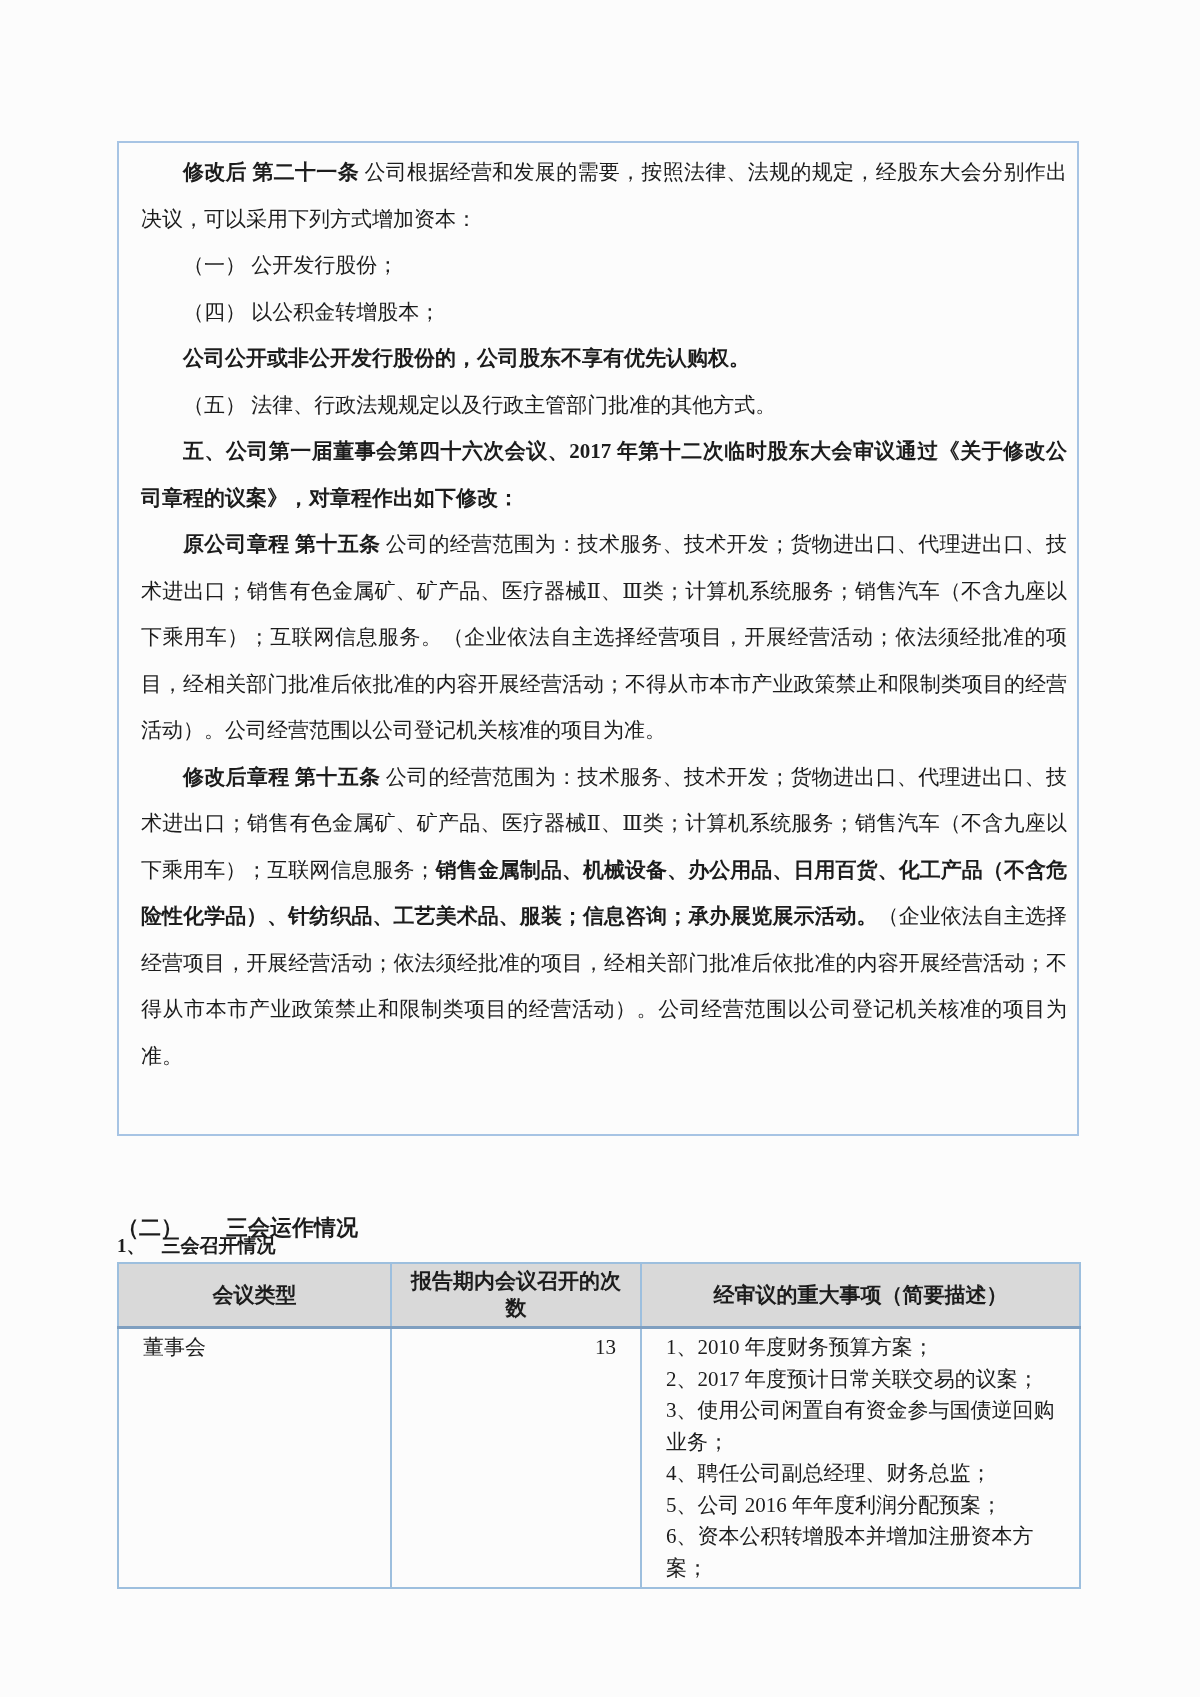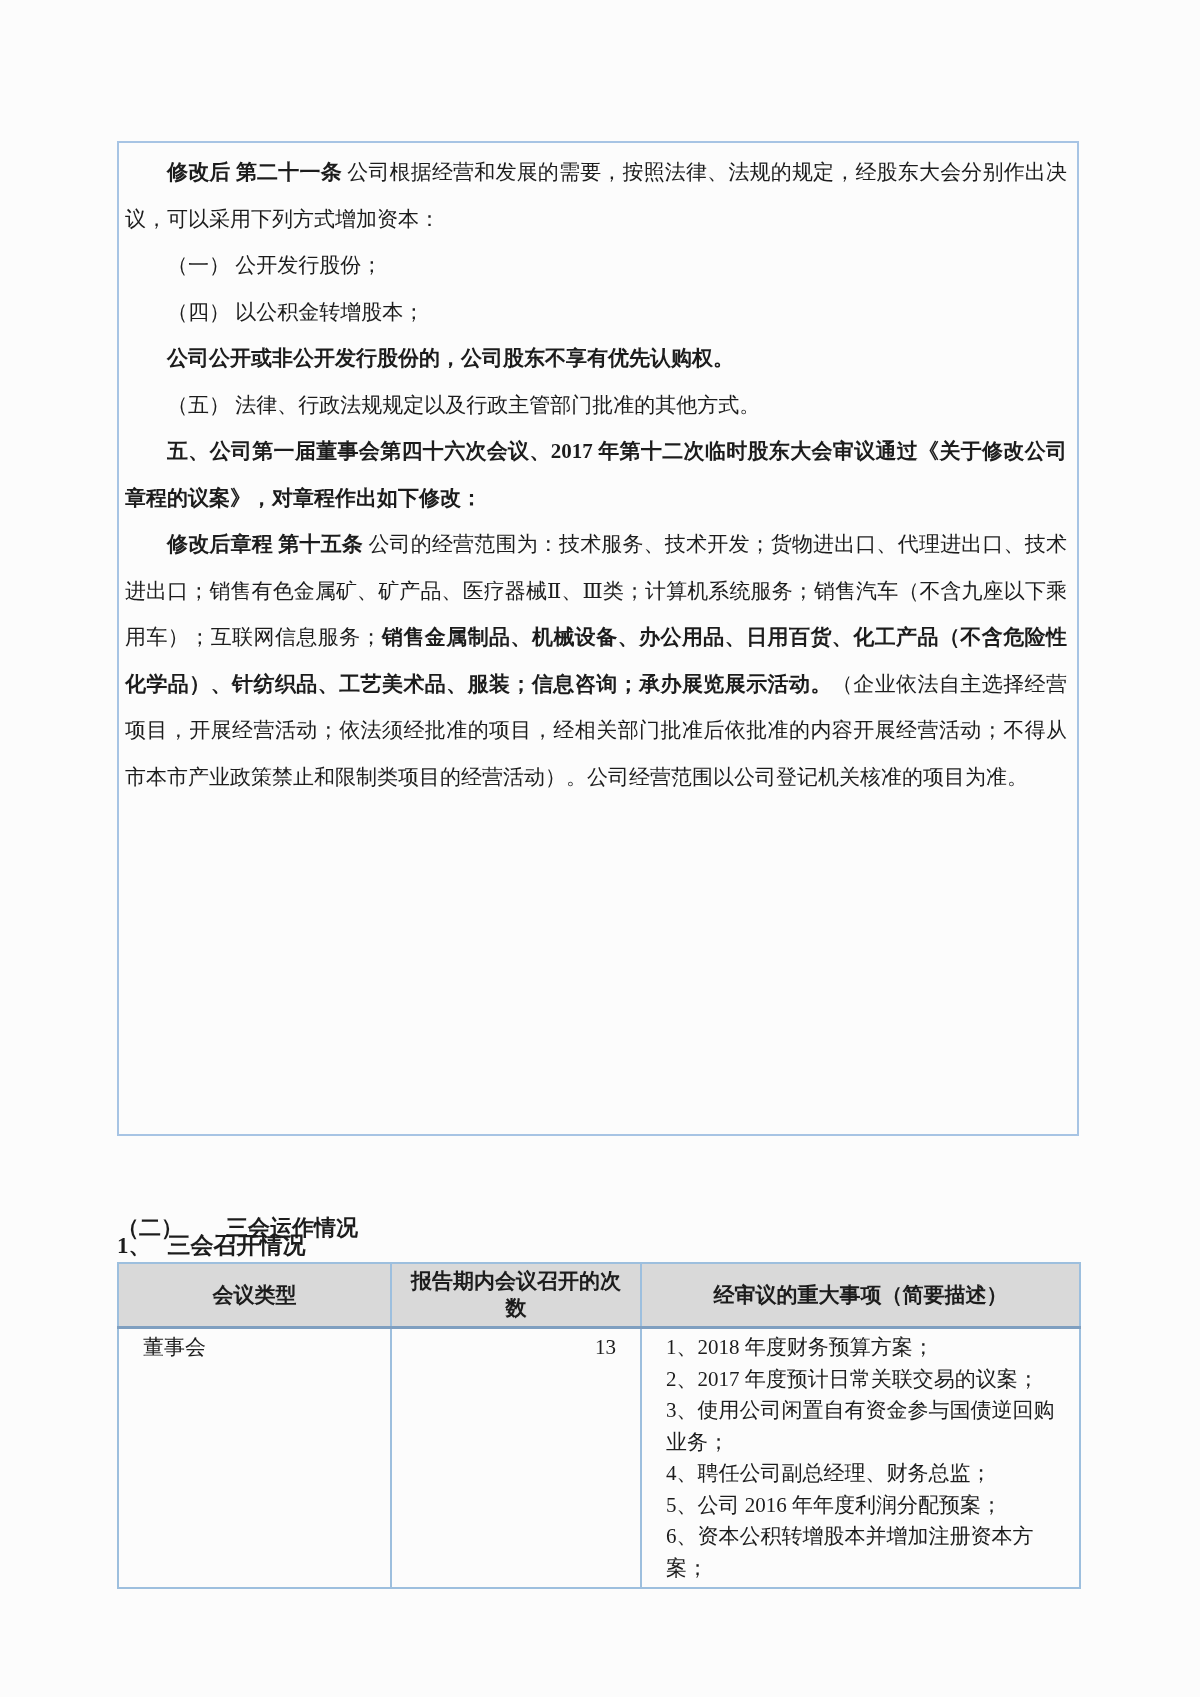--- a/index.html
+++ b/index.html
@@ -21,21 +21,21 @@
     color:var(--text);
     overflow:hidden;
   }
   
   .charter-box{
     position:absolute;
     left:117px; top:141px;
     width:962px; height:995px;
     box-sizing:border-box;
     border:2px solid var(--accent-border);
-    padding:6px 10px 0 6px;
+    padding:6px 10px 0 22px;
     font-size:21px;
     line-height:46.5px;
     text-align:justify;
     overflow:hidden;
   }
   .charter-box p{
     margin:0;
     text-indent:2em;
   }
   .charter-box .b{font-weight:bold;}
@@ -43,21 +43,21 @@
   .heading{
     position:absolute;
     left:117px;
     font-weight:bold;
     font-size:22px;
     line-height:28px;
     white-space:nowrap;
   }
   .heading.section{top:1186px;margin-top:28px;}
   .heading.section .marker{display:inline-block;margin-right:43px;}
-  .heading.sub{top:1232px;font-size:23px;}
+  .heading.sub{top:1232px;font-size:19px;}
   .heading.sub .marker{display:inline-block;margin-right:16px;}
   
   table.meetings{
     position:absolute;
     left:117px; top:1262px;
     width:962px;
     border-collapse:collapse;
     table-layout:fixed;
     font-size:21px;
   }
@@ -92,20 +92,21 @@
 
 <div class="page">
 
   <div class="charter-box">
       <p><span class="b">修改后 第二十一条 </span><span>公司根据经营和发展的需要，按照法律、法规的规定，经股东大会分别作出决议，可以采用下列方式增加资本：</span></p>
       <p><span>（一） 公开发行股份；</span></p>
       <p><span>（四） 以公积金转增股本；</span></p>
       <p><span class="b">公司公开或非公开发行股份的，公司股东不享有优先认购权。</span></p>
       <p><span>（五） 法律、行政法规规定以及行政主管部门批准的其他方式。</span></p>
       <p><span class="b">五、公司第一届董事会第四十六次会议、2017 年第十二次临时股东大会审议通过《关于修改公司章程的议案》，对章程作出如下修改：</span></p>
+      <p><span class="b">原公司章程 第十五条 </span><span>公司的经营范围为：技术服务、技术开发；货物进出口、代理进出口、技术进出口；销售有色金属矿、矿产品、医疗器械Ⅱ、Ⅲ类；计算机系统服务；销售汽车（不含九座以下乘用车）；互联网信息服务。（企业依法自主选择经营项目，开展经营活动；依法须经批准的项目，经相关部门批准后依批准的内容开展经营活动；不得从市本市产业政策禁止和限制类项目的经营活动）。公司经营范围以公司登记机关核准的项目为准。</span></p>
       <p><span class="b">修改后章程 第十五条 </span><span>公司的经营范围为：技术服务、技术开发；货物进出口、代理进出口、技术进出口；销售有色金属矿、矿产品、医疗器械Ⅱ、Ⅲ类；计算机系统服务；销售汽车（不含九座以下乘用车）；互联网信息服务；</span><span class="b">销售金属制品、机械设备、办公用品、日用百货、化工产品（不含危险性化学品）、针纺织品、工艺美术品、服装；信息咨询；承办展览展示活动。</span><span>（企业依法自主选择经营项目，开展经营活动；依法须经批准的项目，经相关部门批准后依批准的内容开展经营活动；不得从市本市产业政策禁止和限制类项目的经营活动）。公司经营范围以公司登记机关核准的项目为准。</span></p>
     </div>
 
   <div class="heading section">
     <span class="marker">（二）</span><span>三会运作情况</span>
   </div>
 
   <div class="heading sub">
     <span class="marker">1、</span><span>三会召开情况</span>
   </div>
@@ -122,21 +123,21 @@
         <th>报告期内会议召开的次
 数</th>
         <th>经审议的重大事项（简要描述）</th>
       </tr>
     </thead>
     <tbody>
         <tr>
           <td class="cell-type">董事会</td>
           <td class="cell-times">13</td>
           <td class="cell-matters">
-            <div class="matter-item">1、2018 年度财务预算方案；</div>
+            <div class="matter-item">1、2010 年度财务预算方案；</div>
             <div class="matter-item">2、2017 年度预计日常关联交易的议案；</div>
             <div class="matter-item">3、使用公司闲置自有资金参与国债逆回购业务；</div>
             <div class="matter-item">4、聘任公司副总经理、财务总监；</div>
             <div class="matter-item">5、公司 2016 年年度利润分配预案；</div>
             <div class="matter-item">6、资本公积转增股本并增加注册资本方案；</div>
           </td>
         </tr>
       </tbody>
   </table>
 

